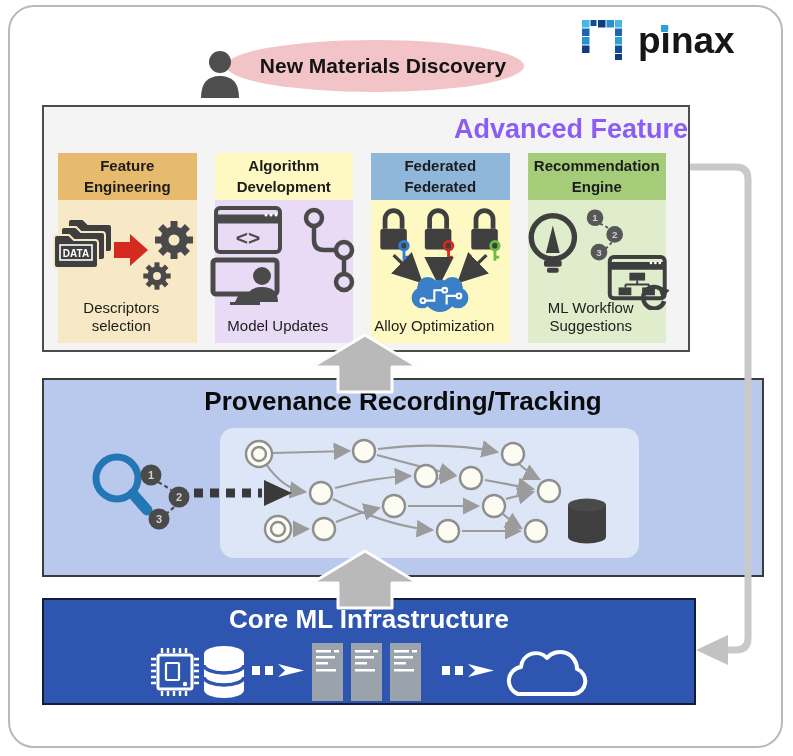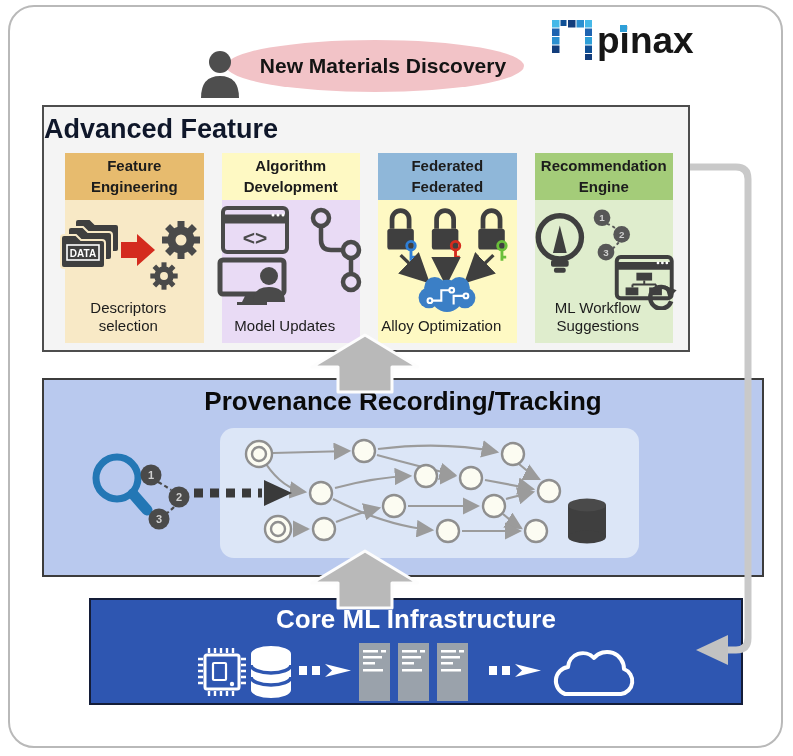--- a/index.html
+++ b/index.html
@@ -2,57 +2,57 @@
 <html><head>
 <meta charset="utf-8">
 <style>
   html,body { margin:0; padding:0; background:#fff; }
   .page { position:relative; width:793px; height:756px; background:#fff; overflow:hidden;
           font-family:"Liberation Sans", sans-serif; }
   .frame { position:absolute; left:8px; top:5px; width:771px; height:739px;
            border:2px solid #b9b9b9; border-radius:26px; background:#fff; }
 
   
-  .logo { position:absolute; left:552px; top:20px; display:flex; align-items:center; gap:5px; z-index:2; }
+  .logo { position:absolute; left:582px; top:20px; display:flex; align-items:center; gap:16px; z-index:2; }
   .logo-text { position:relative; font-size:37px; font-weight:bold; color:#161616; letter-spacing:0; line-height:1; }
   .logo-text .i-dot { position:absolute; left:23px; top:3px; width:7px; height:7px; background:#2e9fd8; }
 
   
   .banner-ellipse { position:absolute; left:226px; top:40px; width:298px; height:52px;
                     background:#f2c3c7; border-radius:50%; display:flex; align-items:center;
                     justify-content:center; font-size:21px; font-weight:bold; color:#141414;
                     padding-left:16px; box-sizing:border-box; z-index:1; }
   .person { position:absolute; left:198px; top:50px; z-index:2; }
 
   
   .af-box { position:absolute; left:42px; top:105px; width:648px; height:247px;
             background:#f4f4f4; border:2px solid #4d4d4d; box-sizing:border-box; z-index:2; }
-  .af-title { text-align:left; font-size:27px; font-weight:bold; color:#0f172a; margin-top:7px; }
-  .af-cols { position:absolute; left:21px; top:46px; width:608px; height:190px; display:flex;gap:18px; }
+  .af-title { text-align:right; font-size:27px; font-weight:bold; color:#8b5cf6; margin-top:7px; }
+  .af-cols { position:absolute; left:14px; top:46px; width:608px; height:190px; display:flex;gap:18px; }
   .af-col { flex:1; display:flex; flex-direction:column; }
   .col-head { height:47px; display:flex; align-items:center; justify-content:center; text-align:center;
               font-weight:bold; font-size:15px; line-height:1.35; color:#1c1c1c; }
   .col-body { flex:1; position:relative; display:flex; flex-direction:column; align-items:center;
               justify-content:flex-end; }
   .col-icon { position:absolute; top:4px; left:50%; transform:translateX(-50%); }
   .col-caption { font-size:15px; color:#1c1c1c; text-align:center; line-height:1.25;
                  padding:0 12px 7px 0; }
 
   
   .prov-box { position:absolute; left:42px; top:378px; width:722px; height:199px;
               background:#b9c9ee; border:2px solid #3c3c3c; box-sizing:border-box; z-index:2; }
   .prov-title { text-align:center; font-size:26px; font-weight:bold; color:#0a0a0a; margin-top:6px; }
   .prov-panel { position:absolute; left:176px; top:48px; width:419px; height:130px;
                 background:#dce6f7; border-radius:14px; }
   .prov-left-art { position:absolute; left:18px; top:50px; z-index:3; }
   .dag { position:absolute; left:177px; top:49px; z-index:2; }
 
   
   .core-box { position:absolute; left:42px; top:598px; width:654px; height:107px;
-              background:#2e56b1; border:2px solid #141d38; box-sizing:border-box; z-index:2;margin-left:47px; }
+              background:#2e56b1; border:2px solid #141d38; box-sizing:border-box; z-index:2; }
   .core-title { text-align:center; font-size:26px; font-weight:bold; color:#ffffff; margin-top:4px; }
   .core-icons { position:absolute; left:102px; top:42px; }
 
   
   .up-arrow-1 { position:absolute; left:305px; top:332px; z-index:6; }
   .up-arrow-2 { position:absolute; left:305px; top:548px; z-index:6; }
   .connector  { position:absolute; left:688px; top:158px; z-index:4; }
 </style>
 </head>
 <body>

